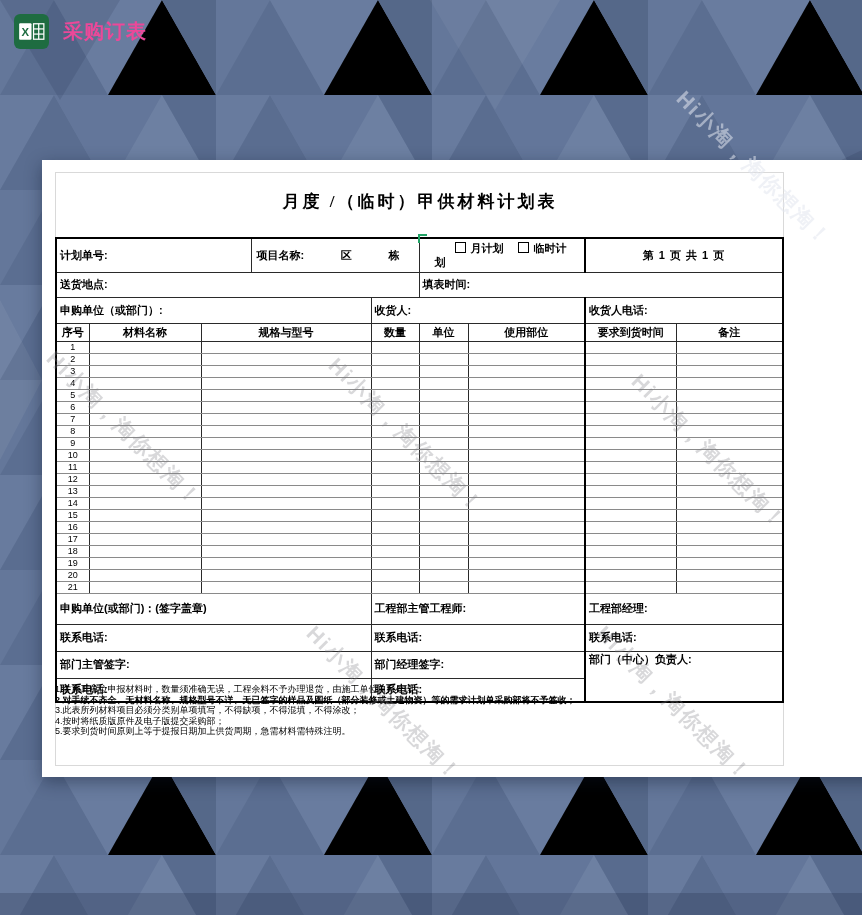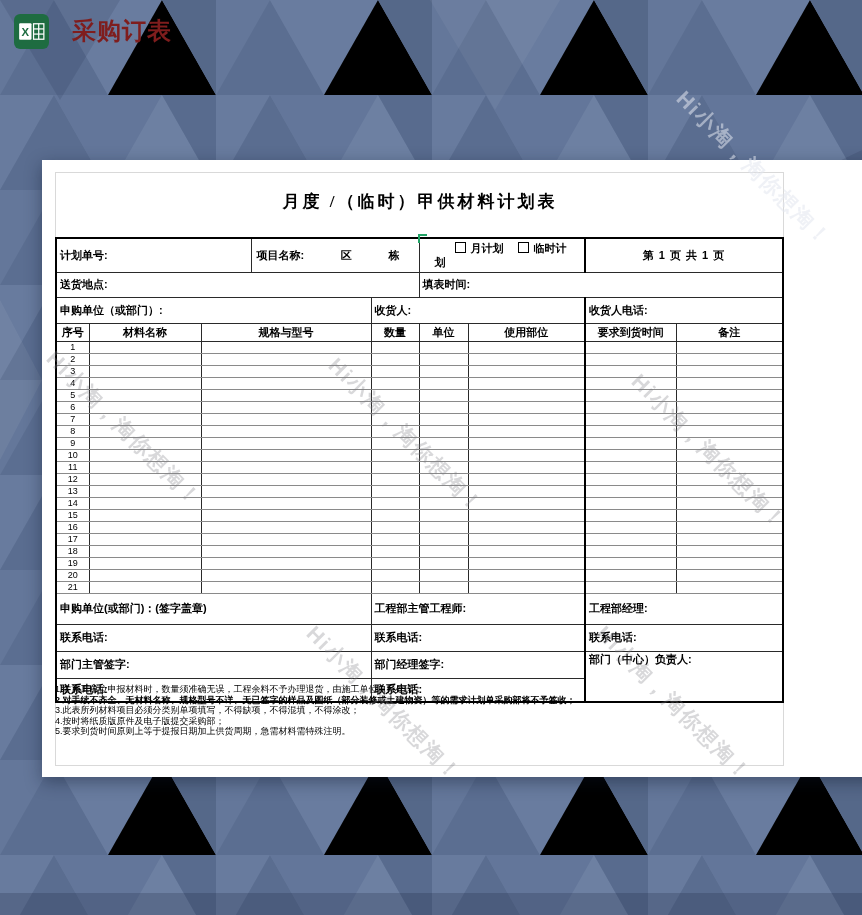--- a/index.html
+++ b/index.html
@@ -4,21 +4,21 @@
 <style>
   html,body{margin:0;padding:0;}
   body{width:862px;height:915px;overflow:hidden;position:relative;
        font-family:"Liberation Sans",sans-serif;}
   .stage{position:absolute;inset:0;width:862px;height:915px;}
   .bg{position:absolute;left:0;top:0;z-index:0;}
 
   
   .titlebar{position:absolute;left:0;top:0;width:862px;height:62px;z-index:3;display:flex;align-items:center;}
   .xl-icon{display:inline-block;width:35px;height:35px;margin-left:14px;}
-  .win-title{color:#7f1d1d;font-size:24px;font-weight:bold;margin-left:23px;letter-spacing:1px;}
+  .win-title{color:#ec4899;font-size:20px;font-weight:bold;margin-left:14px;letter-spacing:1px;}
 
   
   .page{position:absolute;left:42px;top:160px;width:859px;height:617px;background:#ffffff;
         box-shadow:0 5px 16px rgba(10,20,40,0.40);z-index:2;}
   .margin-rect{position:absolute;left:13px;top:12px;width:727px;height:592px;
         border:1px solid #d9d9d9;pointer-events:none;}
   .doc-title{position:absolute;left:0;top:30px;width:756px;text-align:center;
         font-family:"Liberation Serif","DejaVu Serif",serif;font-weight:bold;
         font-size:17px;letter-spacing:3px;color:#000;}
   .green-mark{position:absolute;left:376px;top:74px;width:7px;height:7px;

